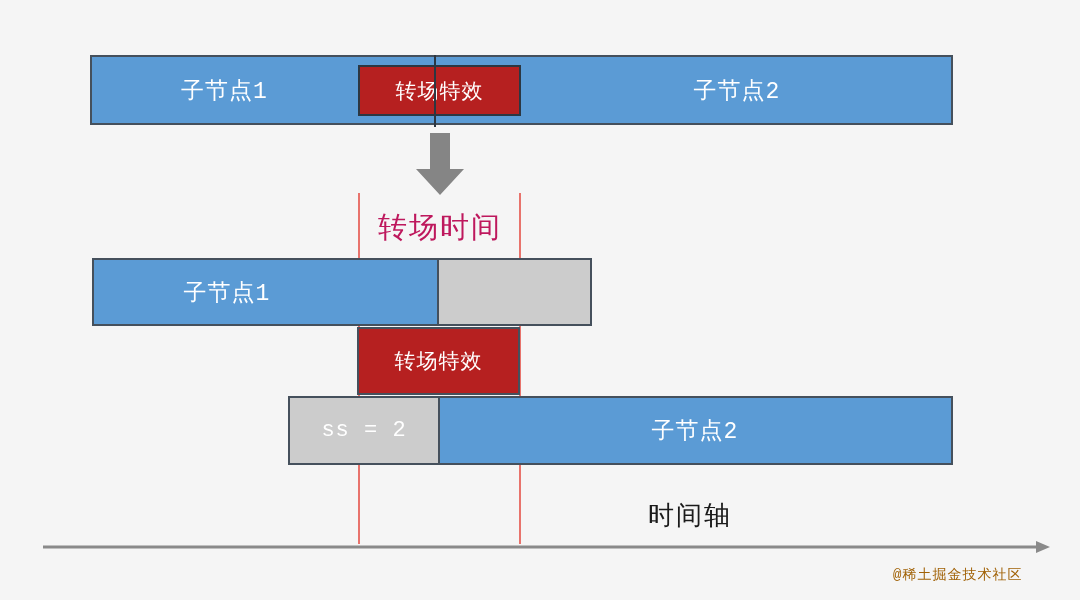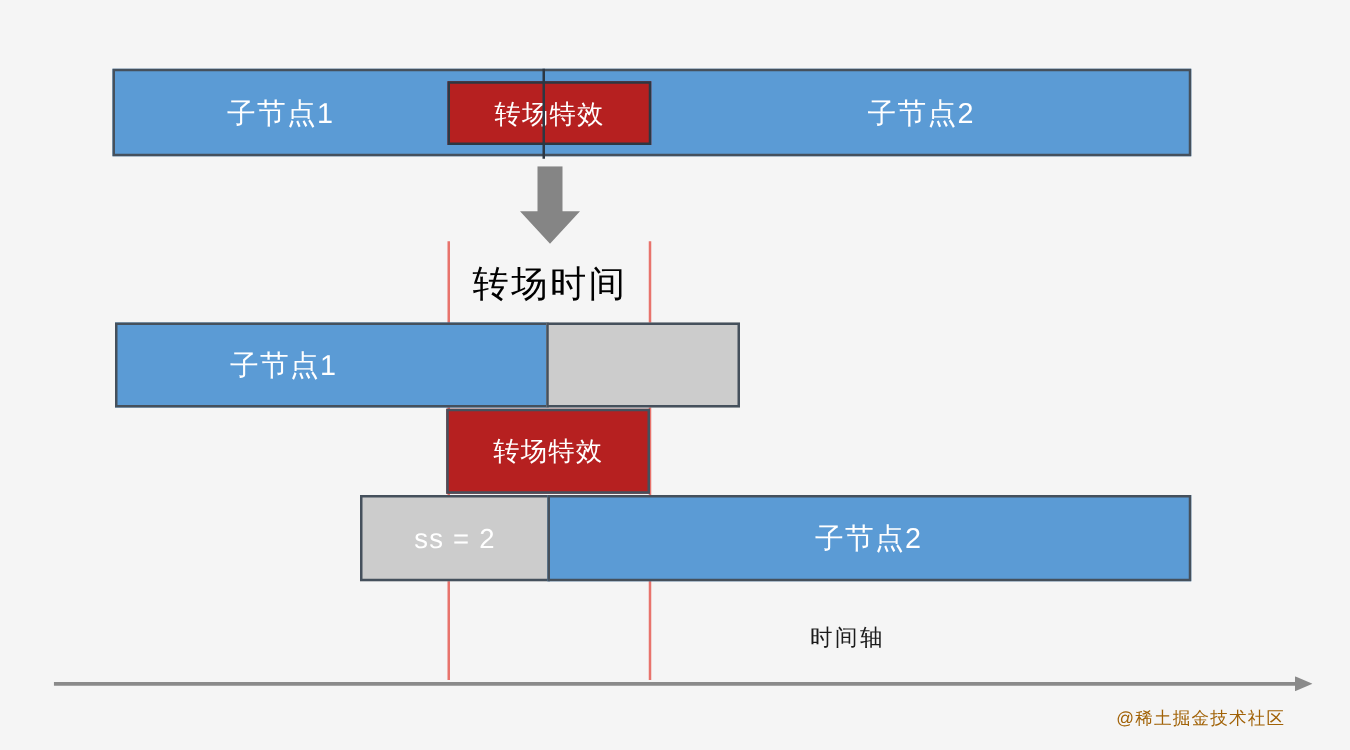--- a/index.html
+++ b/index.html
@@ -10,20 +10,21 @@
     width: 1080px;
     height: 600px;
     background: #f5f5f5;
     font-family: "Liberation Sans", "DejaVu Sans", sans-serif;
     overflow: hidden;
   }
   #stage {
     position: relative;
     width: 864px;
     height: 600px;
+    font-family: Liberation Mono, monospace;
   }
 
   
   .blk {
     position: absolute;
     box-sizing: border-box;
     border: 2px solid #45505c;
     display: flex;
     align-items: center;
     justify-content: center;
@@ -122,21 +123,21 @@
   
   #transition-time-label {
     position: absolute;
     left: 362px;
     top: 206px;
     width: 156px;
     height: 44px;
     display: flex;
     align-items: center;
     justify-content: center;
-    color: #000000;
+    color: #be185d;
     font-size: 29px;
     letter-spacing: 2px;
     white-space: nowrap;
   }
 
   
   #row2-blue {
     left: 92px;
     top: 258px;
     width: 347px;
@@ -199,21 +200,21 @@
     position: absolute;
     left: 43px;
     top: 541px;
     width: 1007px;
     height: 12px;
   }
   #timeline-label {
     position: absolute;
     left: 648px;
     top: 498px;
-    font-size: 18px;
+    font-size: 26px;
     color: #1b1b1b;
     letter-spacing: 2px;
     white-space: nowrap;
   }
 
   
   #watermark {
     position: absolute;
     left: 893px;
     top: 566px;

